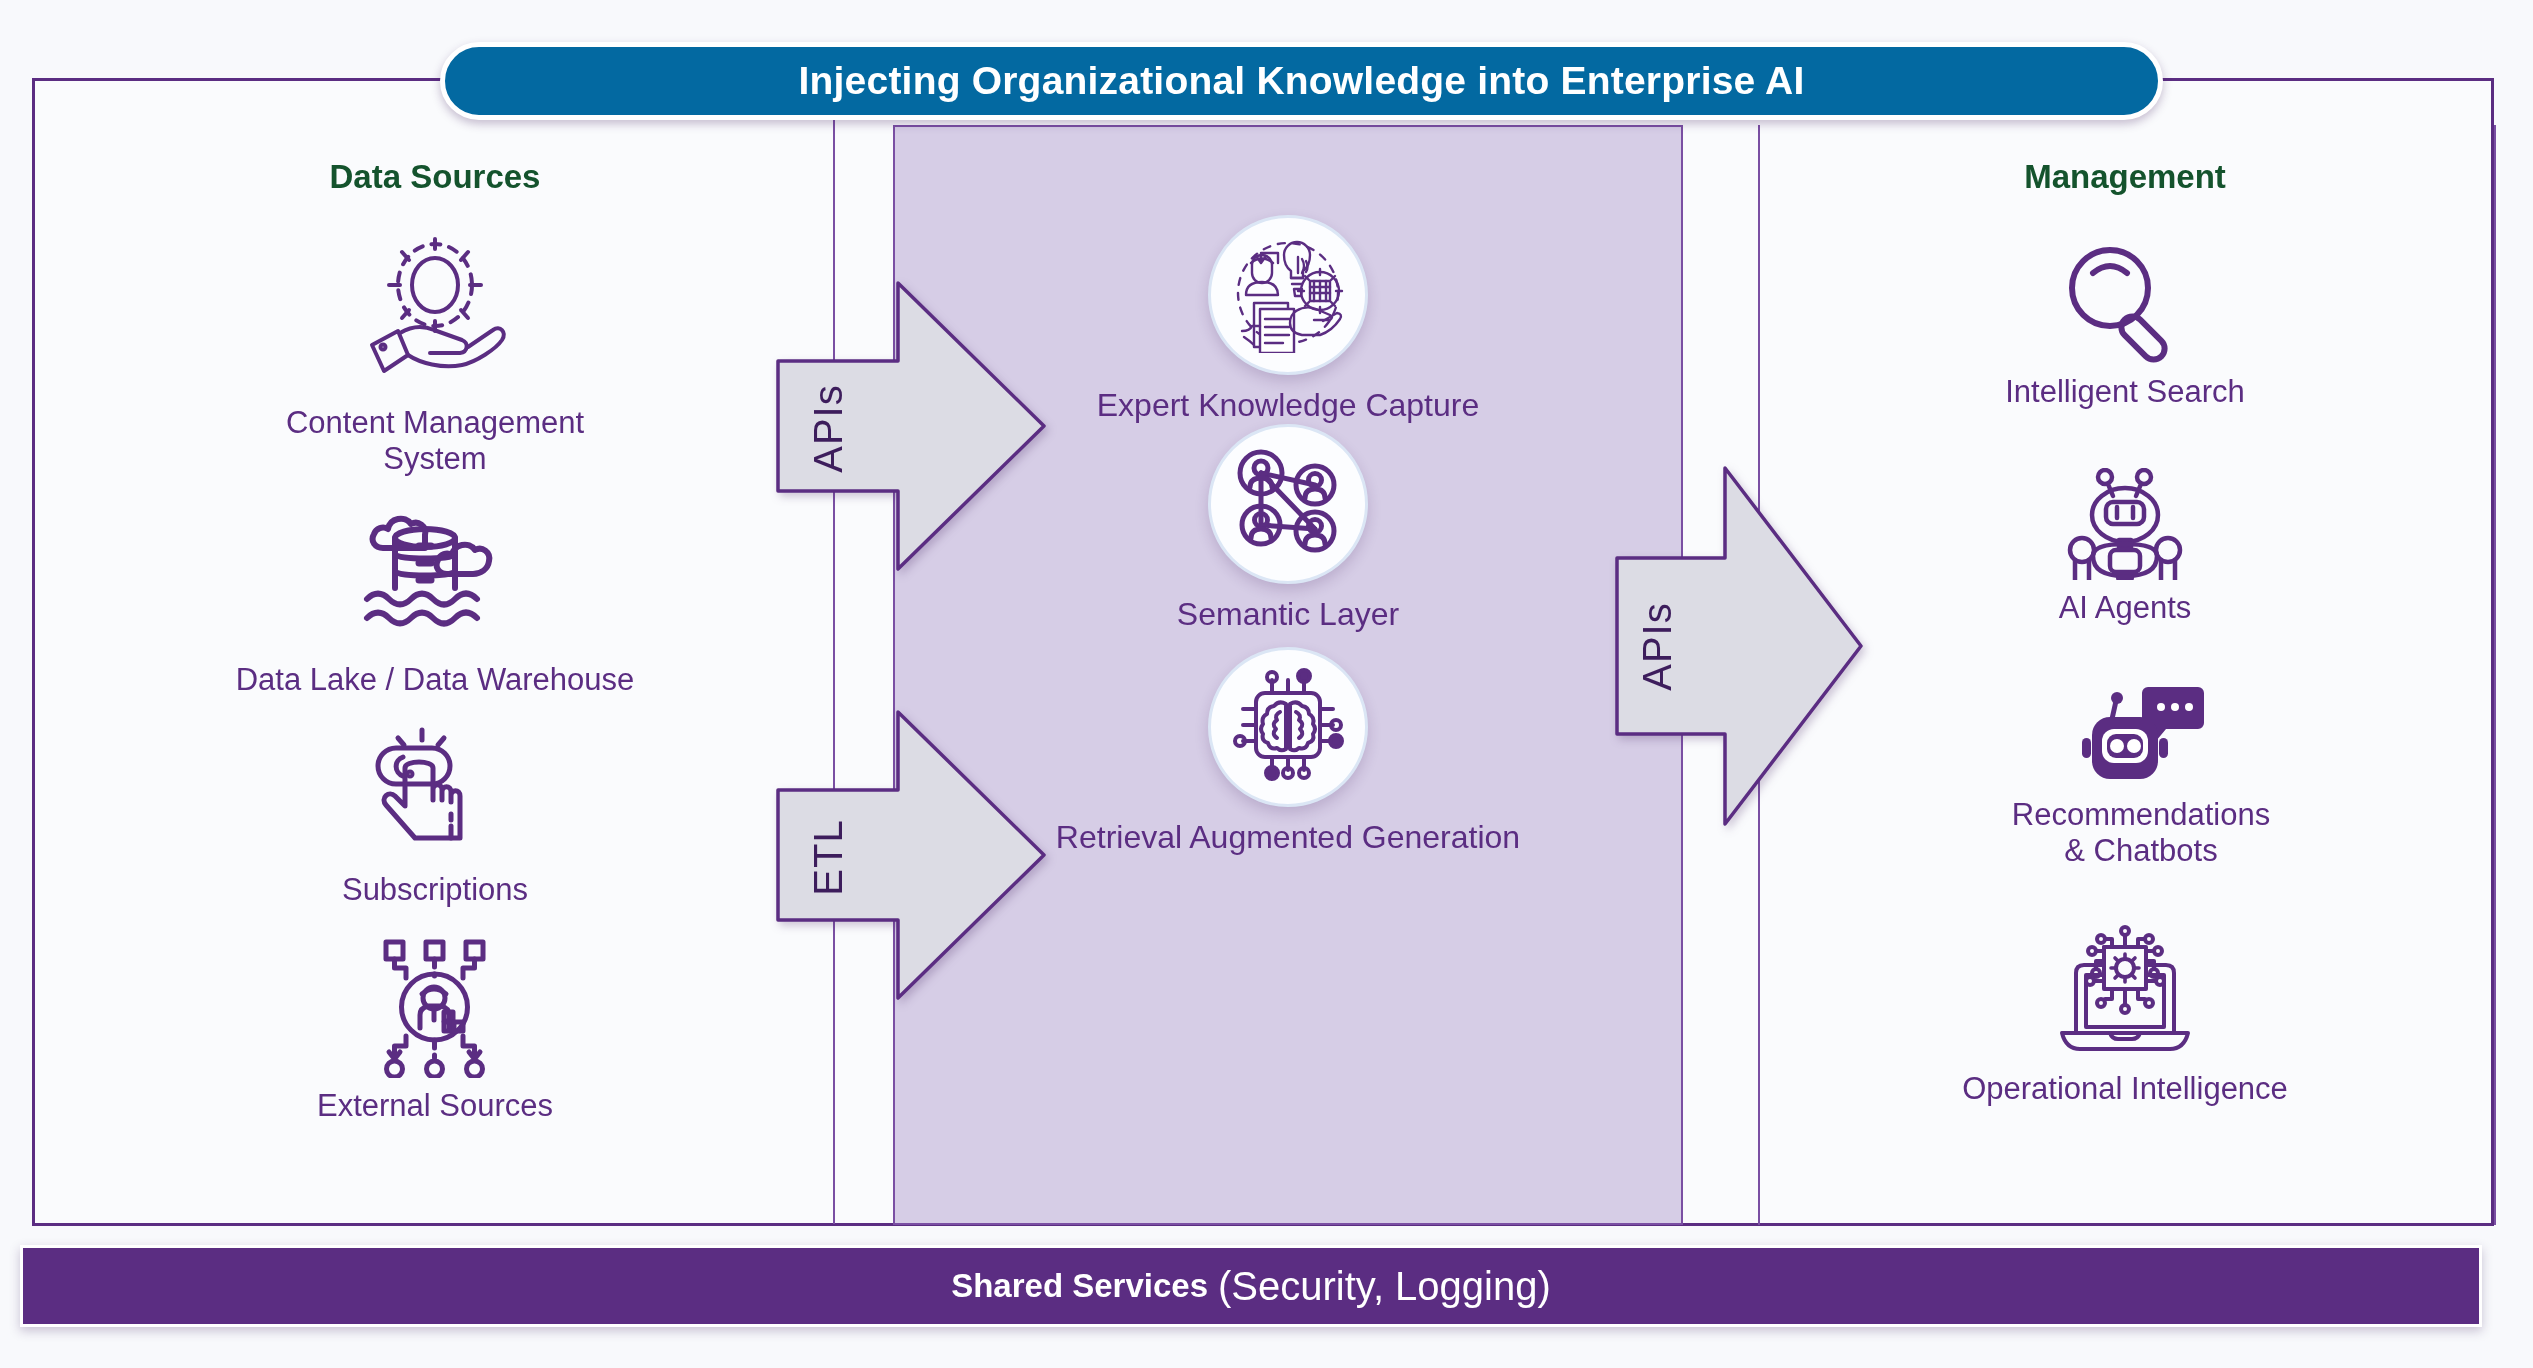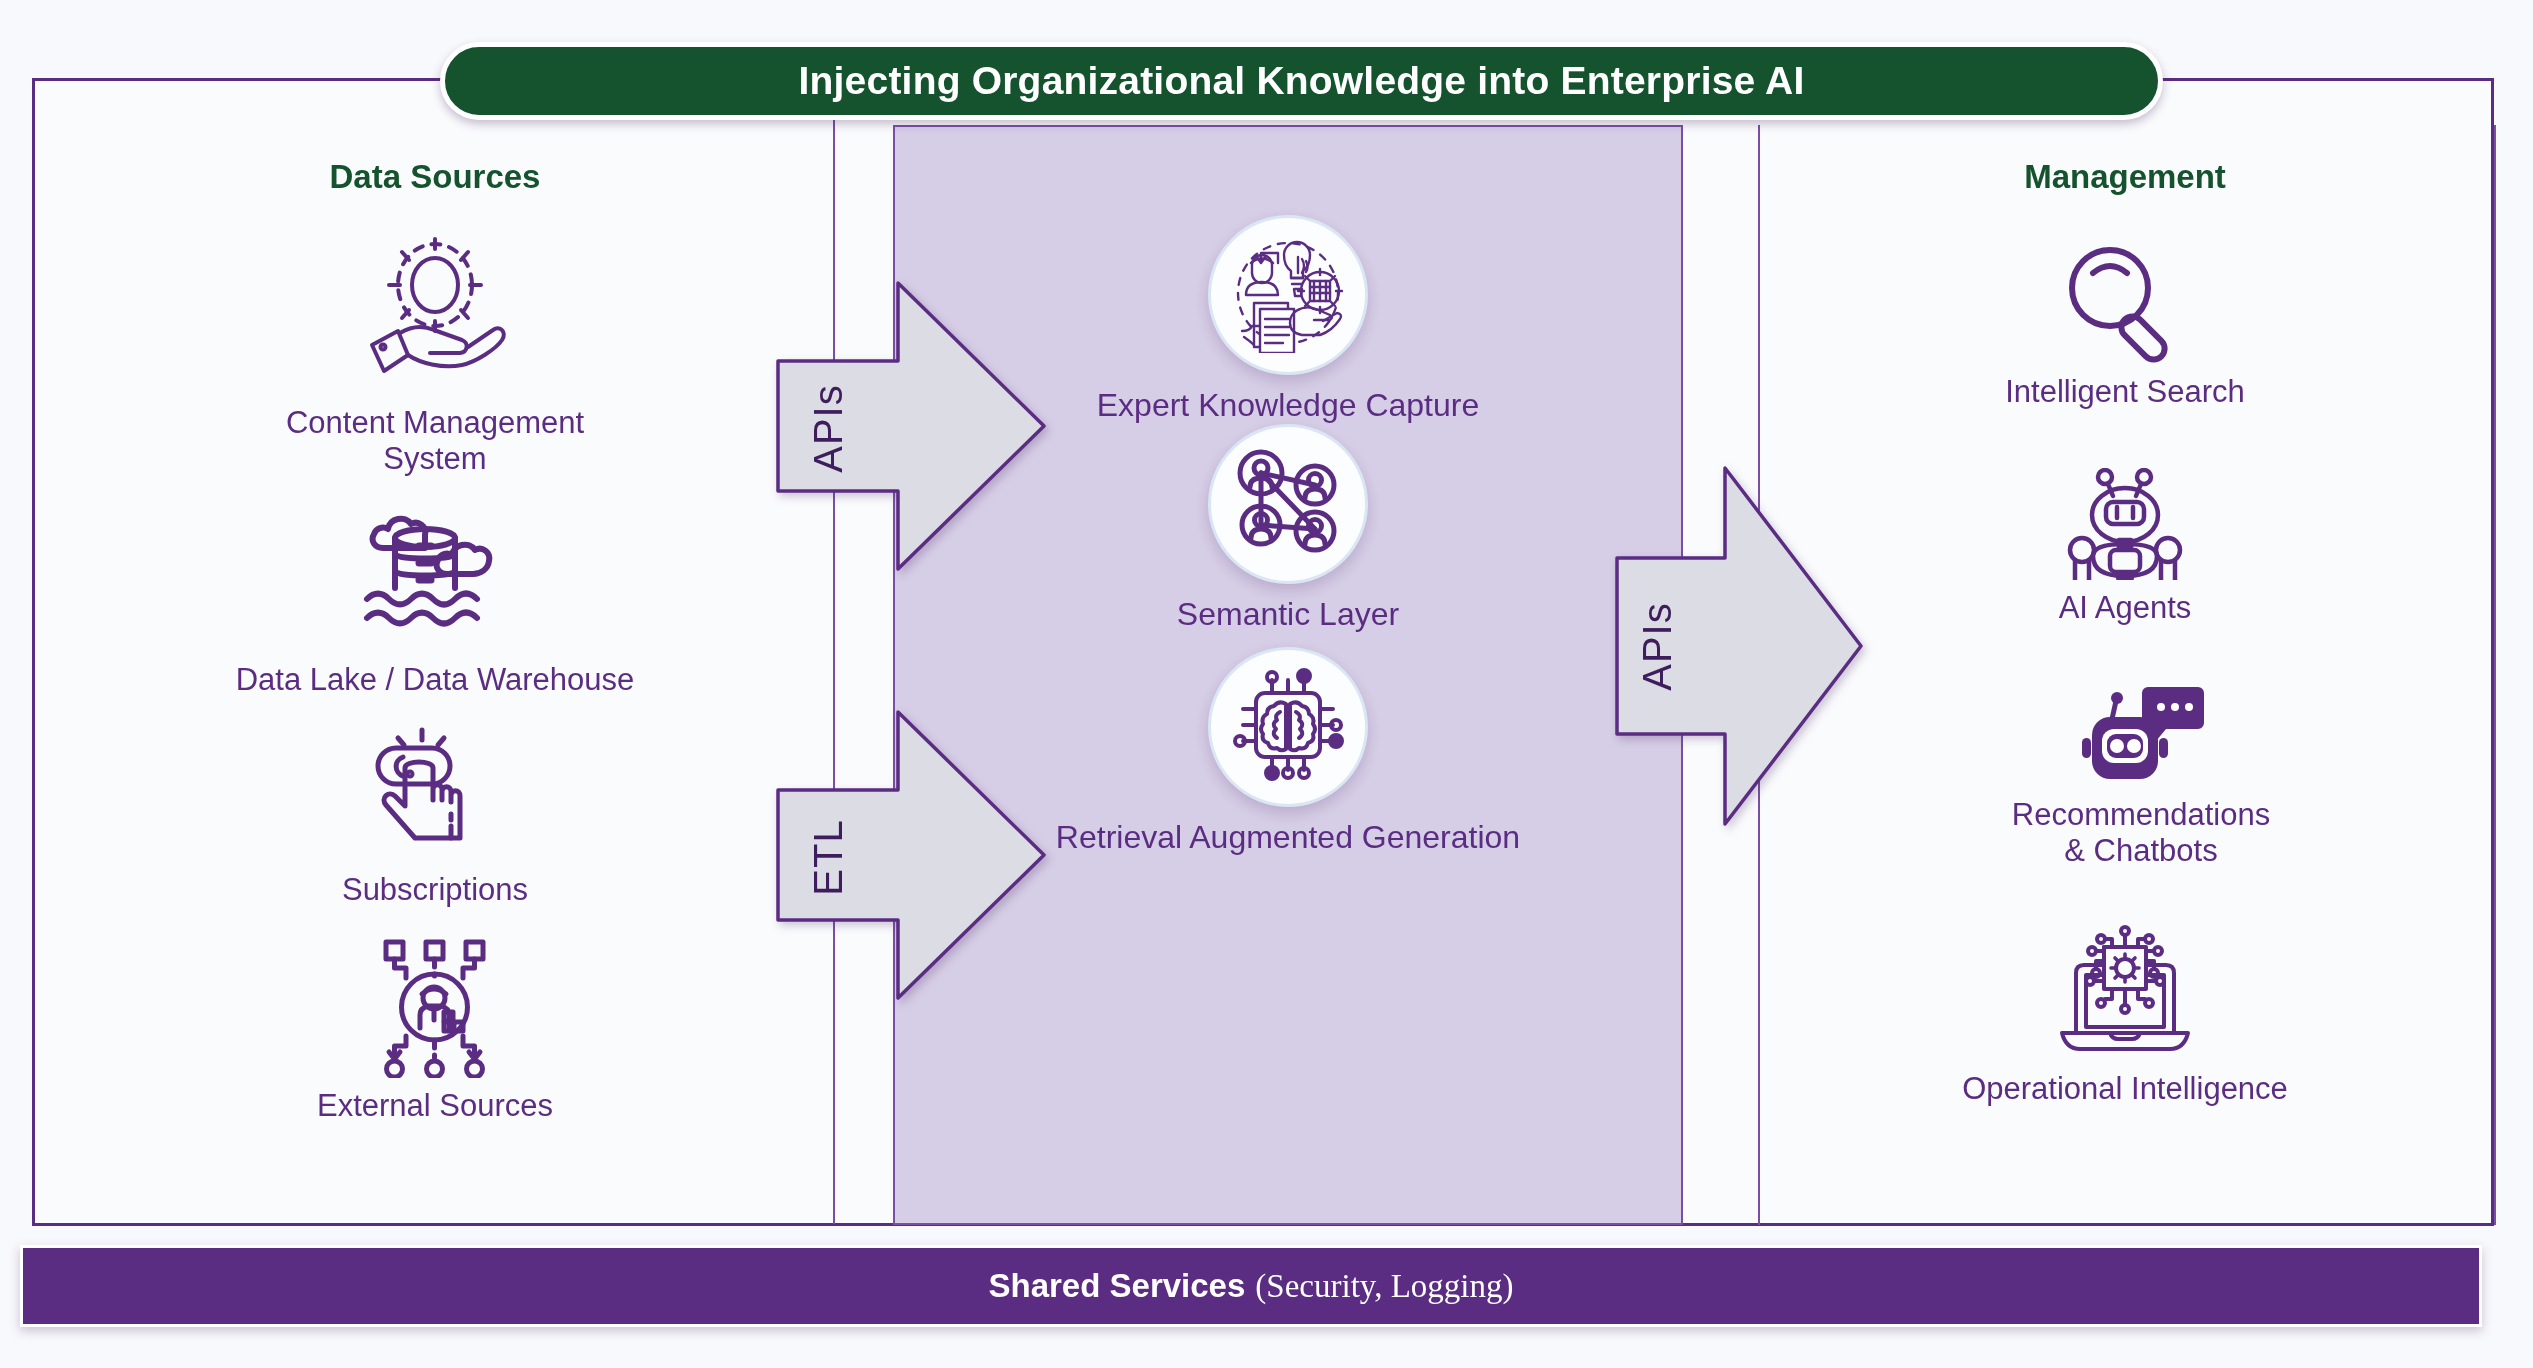--- a/index.html
+++ b/index.html
@@ -23,21 +23,21 @@
     border:3px solid #5b2d82;
     box-sizing:border-box;
     background:#fafbfd;
   }
 
   
   .title-pill{
     position:absolute;
     left:440px;top:42px;
     width:1723px;height:78px;
-    background:#14532d;
+    background:#0369a1;
     border-radius:39px;
     border:5px solid #ffffff;
     box-sizing:border-box;
     box-shadow:0 4px 10px rgba(60,30,90,.28);
     display:flex;align-items:center;justify-content:center;
     z-index:30;
   }
   .title-pill .t{
     color:#ffffff;
     font-size:39px;
@@ -131,21 +131,21 @@
     left:20px;top:1245px;
     width:2462px;height:82px;
     background:#5b2d82;
     border:3px solid #ffffff;
     box-sizing:border-box;
     box-shadow:0 4px 10px rgba(60,30,90,.25);
     display:flex;align-items:center;justify-content:center;
     z-index:25;
   }
   .bottom-bar .b1{color:#fff;font-size:33px;font-weight:bold;}
-  .bottom-bar .b2{color:#fff;font-size:33px;font-weight:normal;margin-left:10px;font-family:Liberation Serif, serif;}
+  .bottom-bar .b2{color:#fff;font-size:40px;font-weight:normal;margin-left:10px;}
 </style>
 </head>
 <body>
 
 <div id="diagram">
 
   <div class="outer-frame"></div>
 
   <div class="col col-mid"></div>
 

